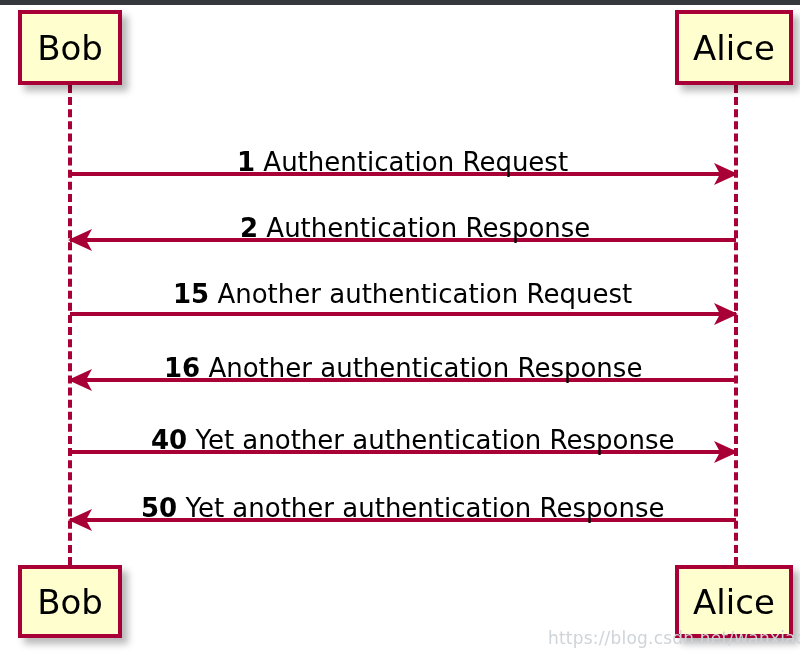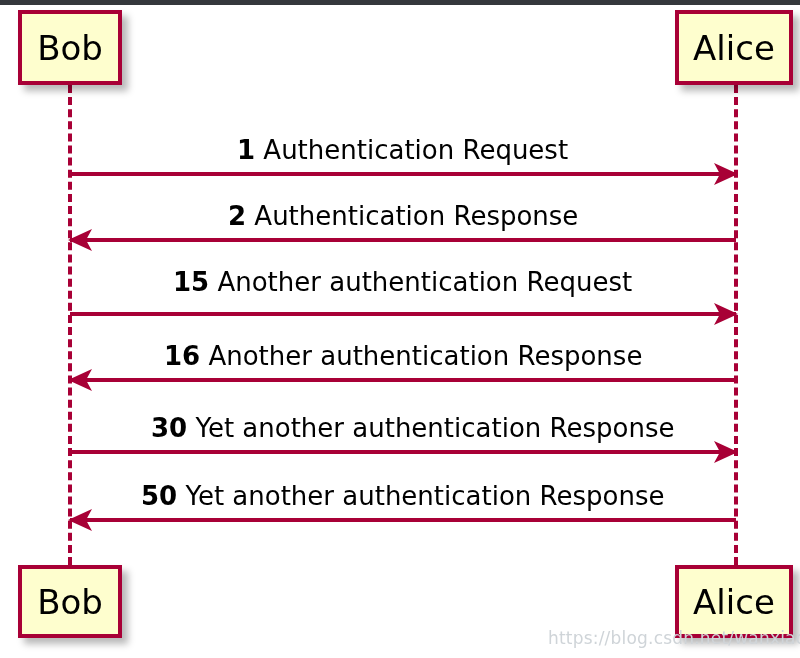--- a/index.html
+++ b/index.html
@@ -69,20 +69,21 @@
     position: absolute;
     height: 0;
     border-top: 4px solid #A80036;
   }
   .msg-label {
     position: absolute;
     white-space: nowrap;
     font-size: 26px;
     color: #000000;
     font-family: "DejaVu Sans", sans-serif;
+    margin-top: 12px;
   }
   .msg-label b {
     font-weight: bold;
   }
 
   
   .watermark {
     position: absolute;
     left: 548px;
     top: 628px;
@@ -123,42 +124,42 @@
         <svg width="24" height="30" style="position: absolute; top: 159px; left: 714px;">
           <path d="M 24,15 L 0,4 L 6,15 L 0,26 Z" fill="#A80036"></path>
         </svg>
         <div class="msg-label" style="top: 135px; left: 237px;"><b>1</b><span> Authentication Request</span></div>
       </div>
       <div class="message">
         <div class="msg-line" style="left: 70px; width: 666px; top: 238px;"></div>
         <svg width="24" height="30" style="position: absolute; top: 225px; left: 68px;">
           <path d="M 0,15 L 24,4 L 18,15 L 24,26 Z" fill="#A80036"></path>
         </svg>
-        <div class="msg-label" style="top: 201px; left: 228px;"><b>2</b><span> Authentication Response</span></div>
+        <div class="msg-label" style="top: 201px; left: 240px;"><b>2</b><span> Authentication Response</span></div>
       </div>
       <div class="message">
         <div class="msg-line" style="left: 70px; width: 666px; top: 312px;"></div>
         <svg width="24" height="30" style="position: absolute; top: 299px; left: 714px;">
           <path d="M 24,15 L 0,4 L 6,15 L 0,26 Z" fill="#A80036"></path>
         </svg>
         <div class="msg-label" style="top: 267px; left: 173px;"><b>15</b><span> Another authentication Request</span></div>
       </div>
       <div class="message">
         <div class="msg-line" style="left: 70px; width: 666px; top: 378px;"></div>
         <svg width="24" height="30" style="position: absolute; top: 365px; left: 68px;">
           <path d="M 0,15 L 24,4 L 18,15 L 24,26 Z" fill="#A80036"></path>
         </svg>
         <div class="msg-label" style="top: 341px; left: 164px; text-align: right;"><b>16</b><span> Another authentication Response</span></div>
       </div>
       <div class="message">
         <div class="msg-line" style="left: 70px; width: 666px; top: 450px;"></div>
         <svg width="24" height="30" style="position: absolute; top: 437px; left: 714px;">
           <path d="M 24,15 L 0,4 L 6,15 L 0,26 Z" fill="#A80036"></path>
         </svg>
-        <div class="msg-label" style="top: 413px; left: 151px;"><b>30</b><span> Yet another authentication Response</span></div>
+        <div class="msg-label" style="top: 413px; left: 151px;"><b>40</b><span> Yet another authentication Response</span></div>
       </div>
       <div class="message">
         <div class="msg-line" style="left: 70px; width: 666px; top: 518px;"></div>
         <svg width="24" height="30" style="position: absolute; top: 505px; left: 68px;">
           <path d="M 0,15 L 24,4 L 18,15 L 24,26 Z" fill="#A80036"></path>
         </svg>
         <div class="msg-label" style="top: 481px; left: 141px; text-align: center;"><b>50</b><span> Yet another authentication Response</span></div>
       </div>
     </div>
 

